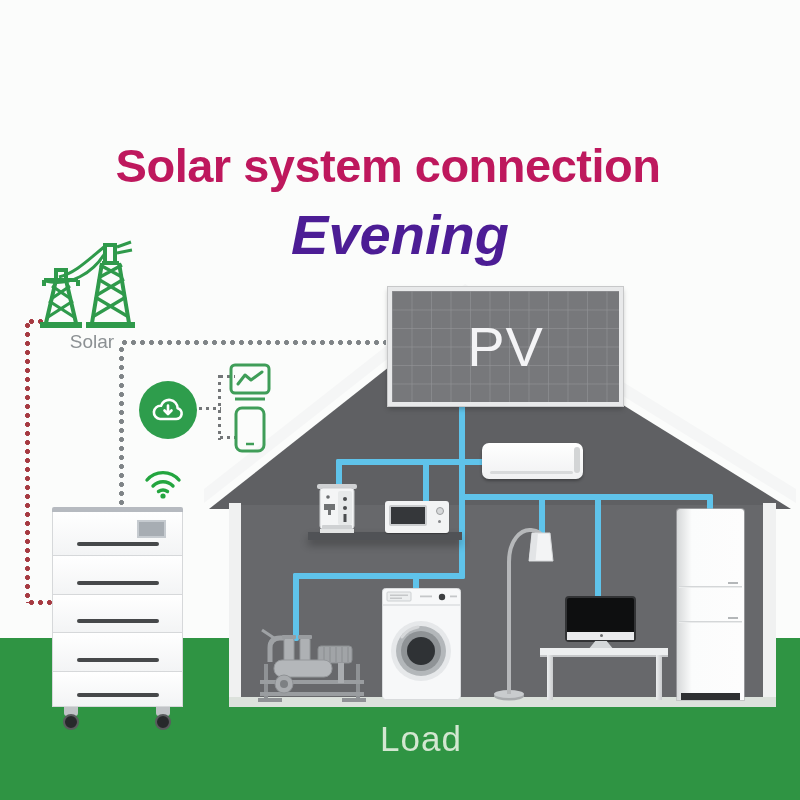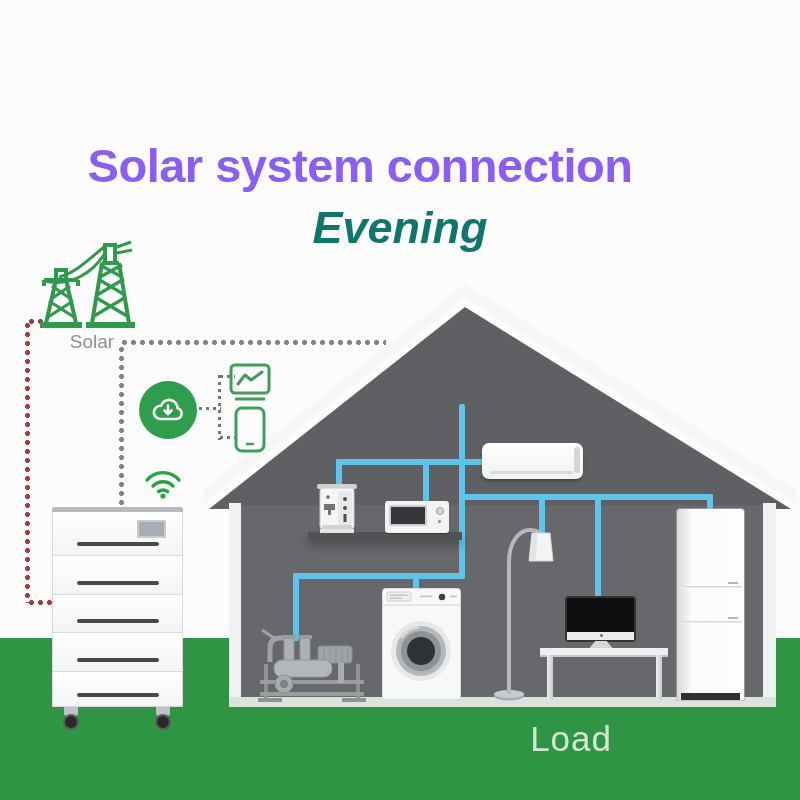--- a/index.html
+++ b/index.html
@@ -2,26 +2,26 @@
 <html><head>
 <meta charset="utf-8">
 <style>
   html,body{margin:0;padding:0;background:#ffffff;}
   .canvas{position:relative;width:800px;height:800px;overflow:hidden;
     background:#fbfcfb;font-family:"Liberation Sans",sans-serif;}
   .abs{position:absolute;}
 
   
   .main-title{left:0;top:138px;width:720px;text-align:center;
-    font-size:47px;font-weight:bold;letter-spacing:-0.5px;color:#8b5cf6;z-index:9;}
+    font-size:47px;font-weight:bold;letter-spacing:-0.5px;color:#be185d;z-index:9;padding-left:28px;}
   .sub-title{left:0;top:202px;width:800px;text-align:center;
-    font-size:45px;font-weight:bold;font-style:italic;color:#0f766e;z-index:9;}
+    font-size:56px;font-weight:bold;font-style:italic;color:#4c1d95;z-index:9;}
   .grid-label{left:58px;top:331px;width:68px;text-align:center;
     font-size:19px;color:#8b9093;z-index:9;}
-  .load-label{left:400px;top:719px;width:212px;text-align:right;
+  .load-label{left:380px;top:719px;width:212px;text-align:left;
     font-size:35px;letter-spacing:1px;color:#d3e7d1;z-index:9;}
 
   
   .ground{left:0;top:638px;width:800px;height:162px;background:#2f9443;z-index:1;}
 
   
   .dh{height:9px;background-image:radial-gradient(circle,var(--dc) 2.2px,transparent 2.7px);
       background-size:9px 9px;background-repeat:repeat-x;z-index:7;}
   .dv{width:9px;background-image:radial-gradient(circle,var(--dc) 2.2px,transparent 2.7px);
       background-size:9px 9px;background-repeat:repeat-y;z-index:7;}
@@ -120,20 +120,23 @@
   <div class="wire" style="left:336px;top:459px;width:6px;height:29px"></div>
   <div class="wire" style="left:423px;top:459px;width:6px;height:45px"></div>
   <div class="wire" style="left:459px;top:494px;width:254px;height:6px"></div>
   <div class="wire" style="left:539px;top:494px;width:6px;height:41px"></div>
   <div class="wire" style="left:595px;top:494px;width:6px;height:105px"></div>
   <div class="wire" style="left:707px;top:494px;width:6px;height:20px"></div>
   <div class="wire" style="left:293px;top:573px;width:172px;height:6px"></div>
   <div class="wire" style="left:293px;top:573px;width:6px;height:68px"></div>
   <div class="wire" style="left:413px;top:573px;width:6px;height:19px"></div>
 
+  <div class="abs pv-panel">
+    <span class="pv-text">PV</span>
+  </div>
 
   <svg class="abs ic" style="left:25px;top:237px;width:120px;height:92px" viewBox="0 0 120 92" fill="none" stroke="#2f9a4b" stroke-width="4">
     <path d="M15,88 H57" stroke-width="6"></path>
     <path d="M21,86 L31,43 M51,86 L41,43"></path>
     <path d="M23,80 L48,64 M49,80 L24,64 M26,62 L45,49 M46,62 L27,49" stroke-width="3.2"></path>
     <path d="M19,43 H53 M19,43 V49 M53,43 V49"></path>
     <path d="M31,43 V33 M41,43 V33 M29,33 H43"></path>
     <path d="M61,88 H110" stroke-width="6"></path>
     <path d="M67,86 L77,26 M104,86 L94,26"></path>
     <path d="M69,79 L101,60 M102,79 L70,60 M72,58 L99,42 M100,58 L73,42 M75,40 L97,28 M97,40 L75,28" stroke-width="3.2"></path>

